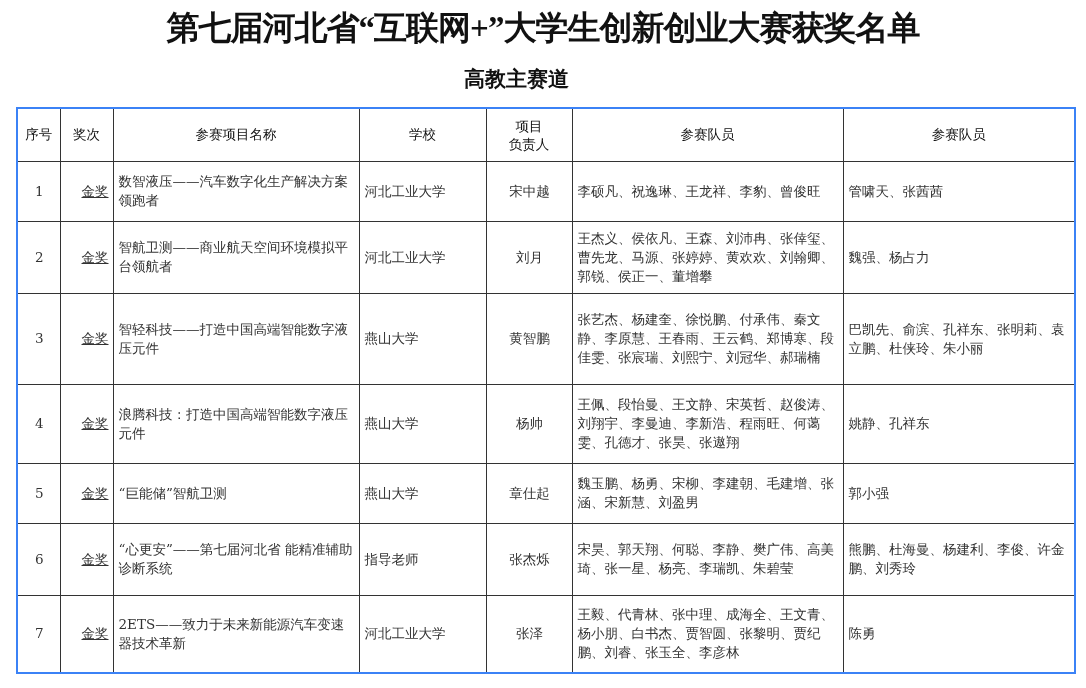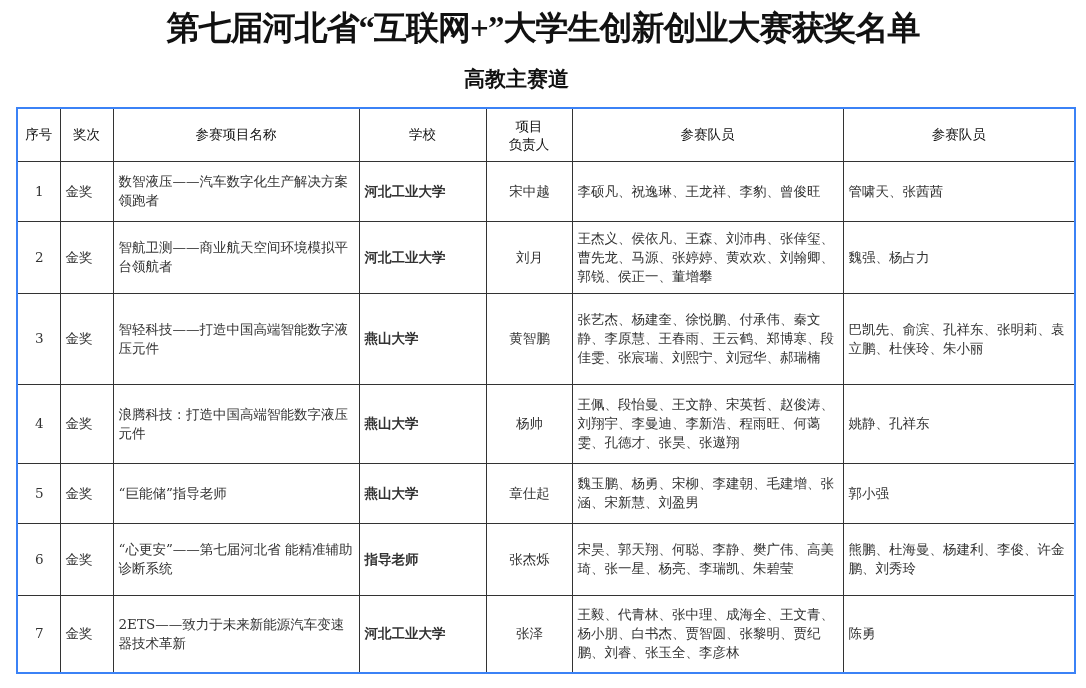--- a/index.html
+++ b/index.html
@@ -32,22 +32,22 @@
       font-family: "DejaVu Sans", "Liberation Sans", sans-serif;
       font-weight: normal; text-align: center; height: 53px; color: #111;
       padding: 0 2px;
     }
     table.award td {
       font-family: "DejaVu Serif", "Liberation Serif", serif;
       color: #333; padding: 1px 4px 1px 5px;
     }
     td.c { text-align: center; }
     td.l { text-align: left; }
-    td.school { font-family: "DejaVu Sans", "Liberation Sans", sans-serif; font-weight: bold; }
-    td.award-lvl { font-family: "DejaVu Sans", "Liberation Sans", sans-serif; text-align:left; }
+    td.school { font-family: "DejaVu Sans", "Liberation Sans", sans-serif; }
+    td.award-lvl { font-family: "DejaVu Sans", "Liberation Sans", sans-serif; text-align:right;text-decoration:underline; }
     .hdr-two { display: block; line-height: 18px; }
   </style>
 </head>
 <body>
 
 <div class="page">
   <h1 class="title">第七届河北省“互联网+”大学生创新创业大赛获奖名单</h1>
   <h2 class="subtitle">高教主赛道</h2>
 
   <table class="award">
@@ -107,21 +107,21 @@
         <td class="award-lvl">金奖</td>
         <td class="l">浪腾科技：打造中国高端智能数字液压元件</td>
         <td class="l school">燕山大学</td>
         <td class="c">杨帅</td>
         <td class="l">王佩、段怡曼、王文静、宋英哲、赵俊涛、刘翔宇、李曼迪、李新浩、程雨旺、何蔼雯、孔德才、张昊、张遨翔</td>
         <td class="l">姚静、孔祥东</td>
       </tr>
       <tr style="height:60px">
         <td class="c">5</td>
         <td class="award-lvl">金奖</td>
-        <td class="l">“巨能储”指导老师</td>
+        <td class="l">“巨能储”智航卫测</td>
         <td class="l school">燕山大学</td>
         <td class="c">章仕起</td>
         <td class="l">魏玉鹏、杨勇、宋柳、李建朝、毛建增、张涵、宋新慧、刘盈男</td>
         <td class="l">郭小强</td>
       </tr>
       <tr style="height:72px">
         <td class="c">6</td>
         <td class="award-lvl">金奖</td>
         <td class="l">“心更安”——第七届河北省 能精准辅助诊断系统</td>
         <td class="l school">指导老师</td>

